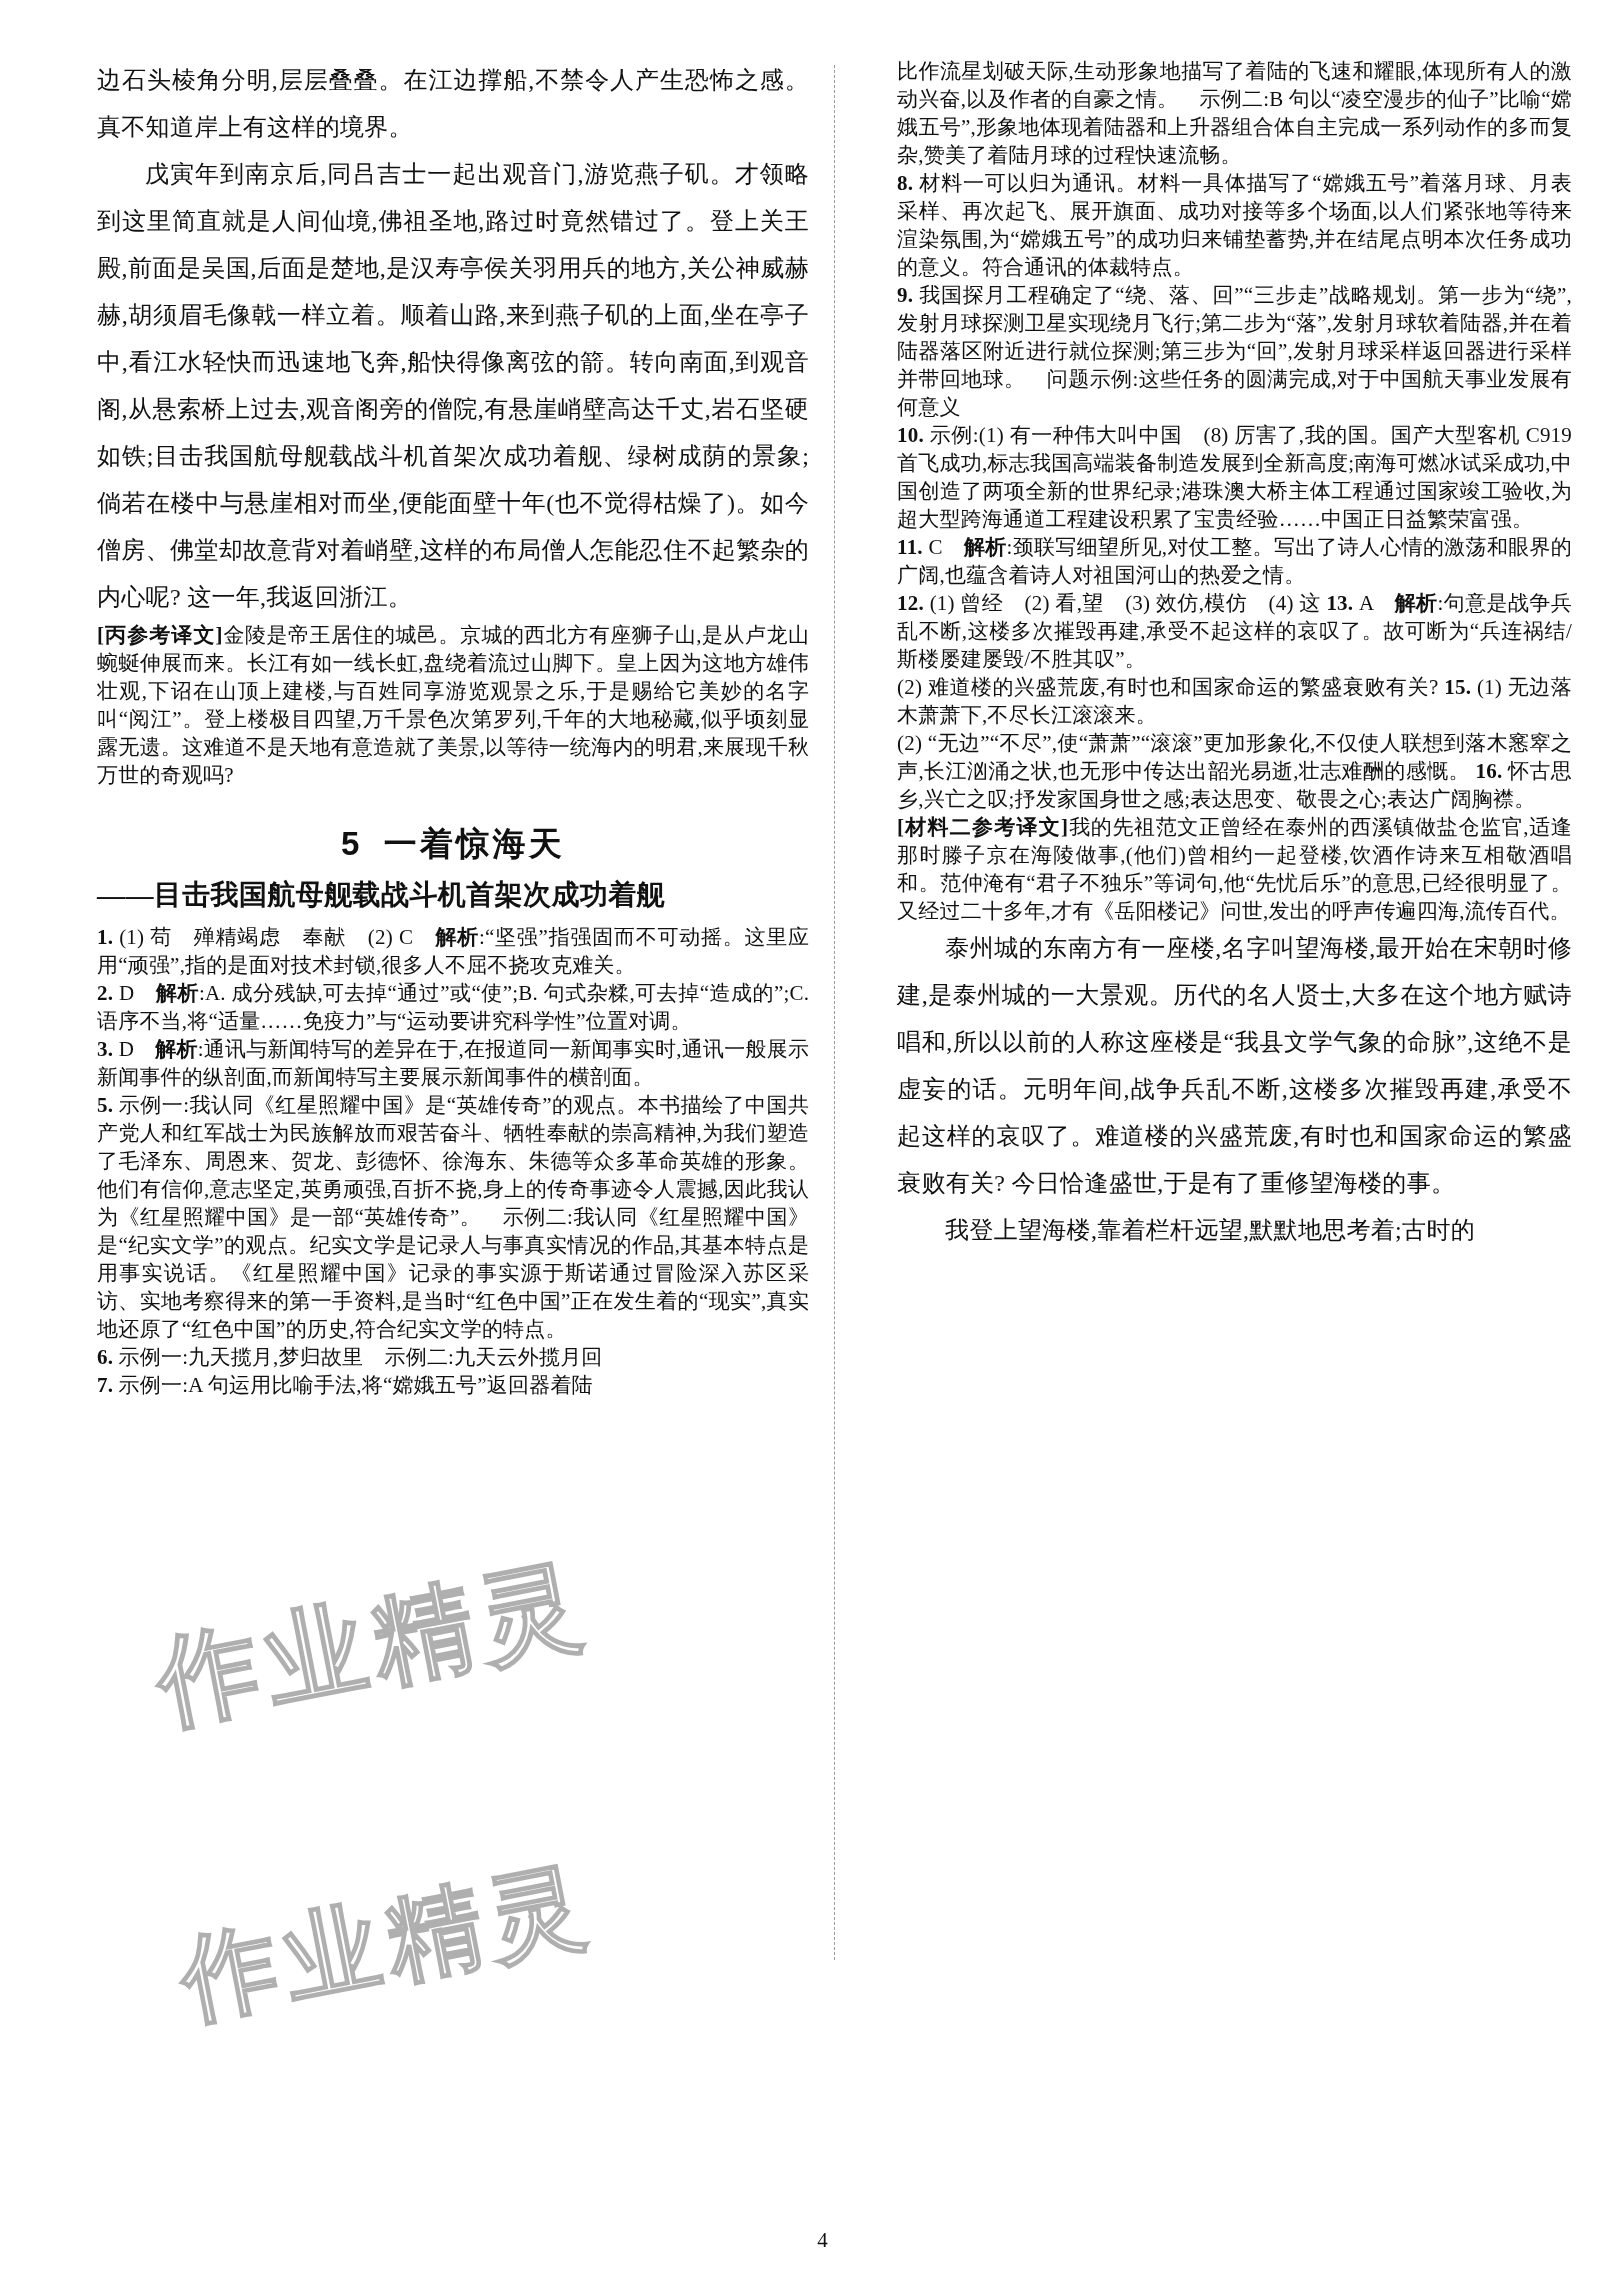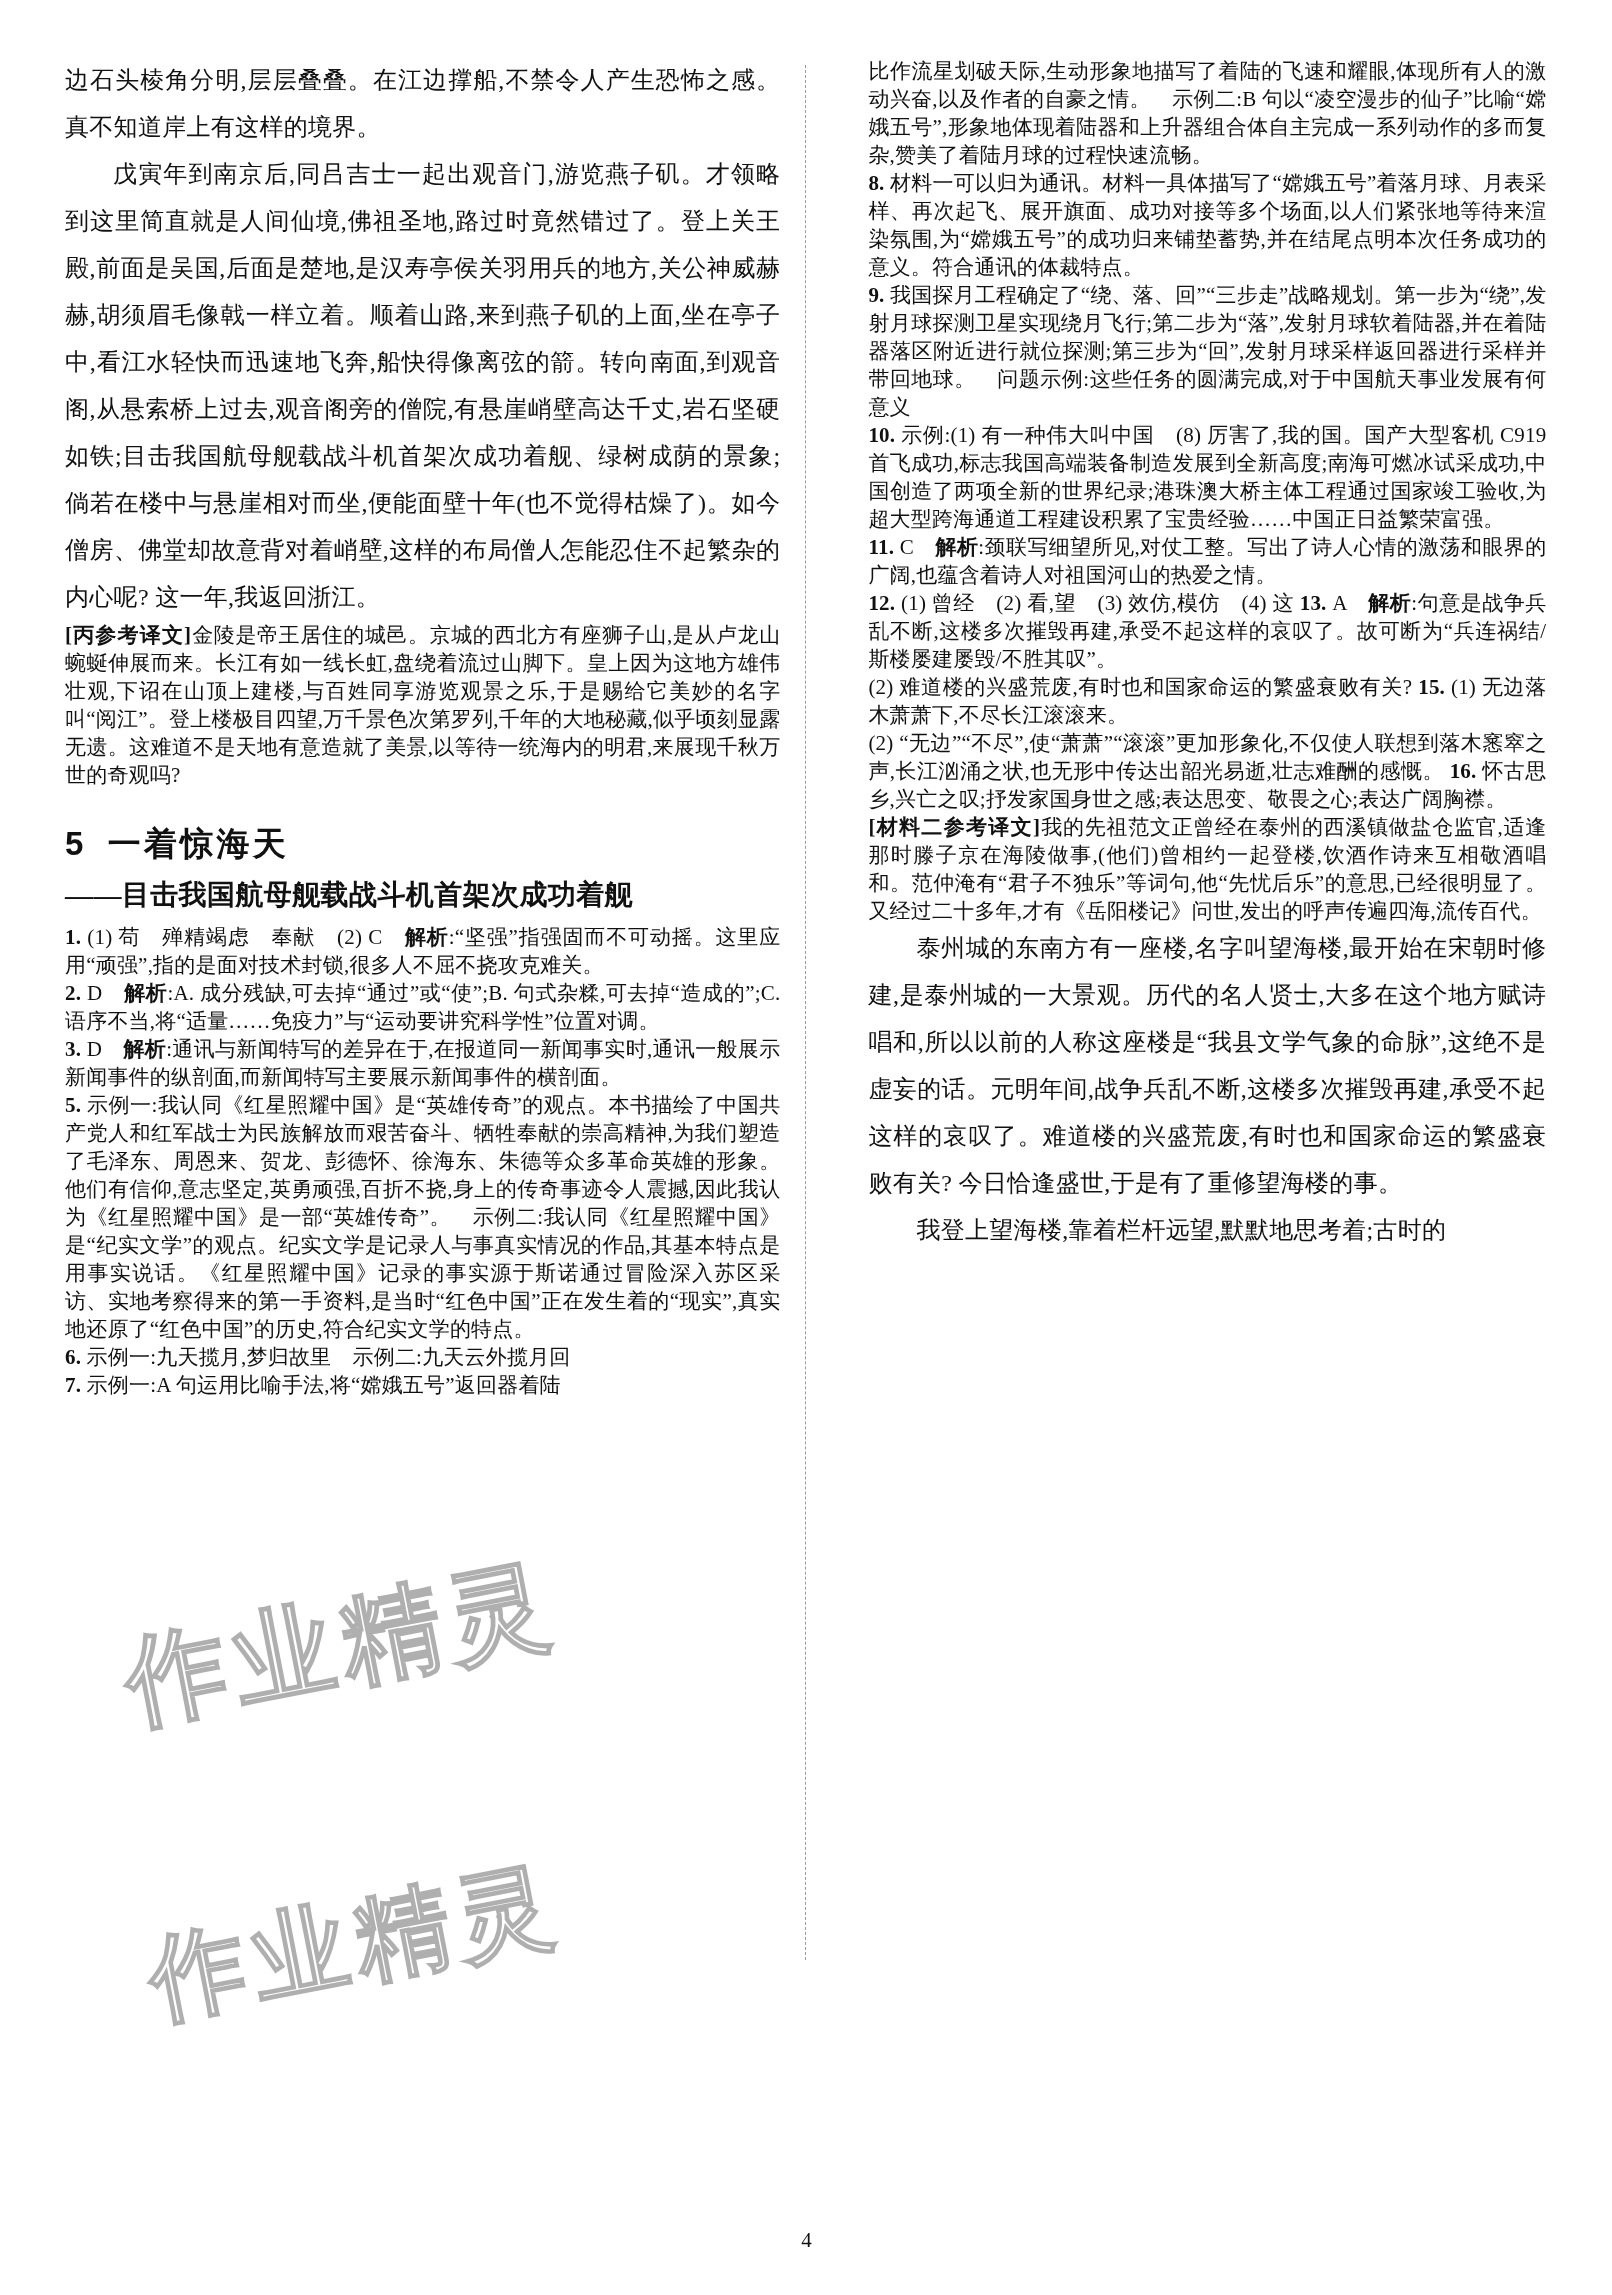--- a/index.html
+++ b/index.html
@@ -13,20 +13,21 @@
     position: relative;
     font-family: "Liberation Serif", "DejaVu Serif", serif;
     color: #111111;
     overflow: hidden;
   }
   .page {
     position: absolute;
     inset: 0;
     box-sizing: border-box;
     padding: 57px 41px 49px 65px;
+    margin-left: 32px;
   }
   .columns {
     display: flex;
     height: 2124px;
     box-sizing: border-box;
   }
   .col {
     width: 735px;
     box-sizing: border-box;
     position: relative;
@@ -72,21 +73,21 @@
     font-weight: bold;
     font-family: "Liberation Serif", "DejaVu Serif", serif;
   }
   .tagbox {
     font-weight: bold;
     letter-spacing: 0.8px;
   }
 
   h2.lesson-title {
     margin: 33px 0 4.9px 0;
-    text-align: left;
+    text-align: center;
     font-size: 33px;
     font-weight: bold;
     letter-spacing: 3.3px;
     font-family: "Liberation Sans", "DejaVu Sans", sans-serif;
   }
   .lesson-num {
     margin-right: 21px;
     font-family: "Liberation Sans", "DejaVu Sans", sans-serif;
   }
   p.lesson-sub {

